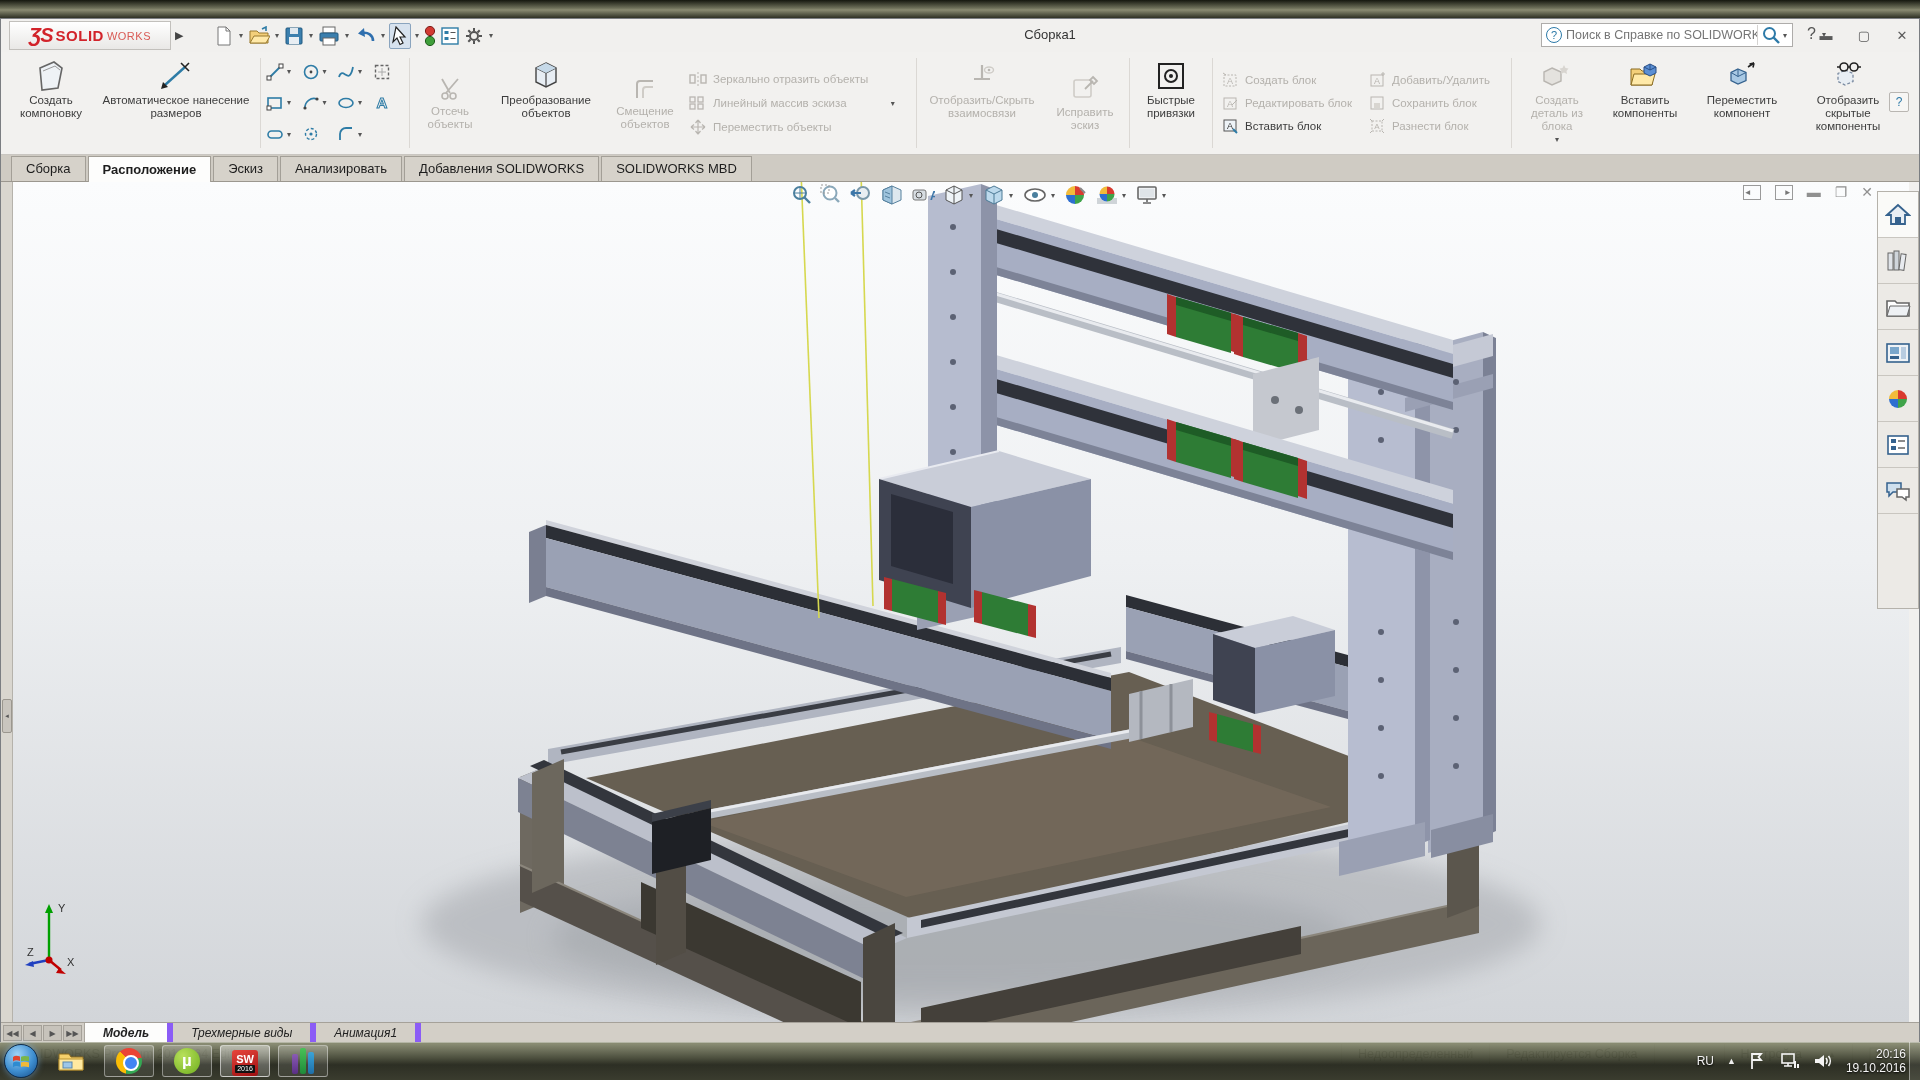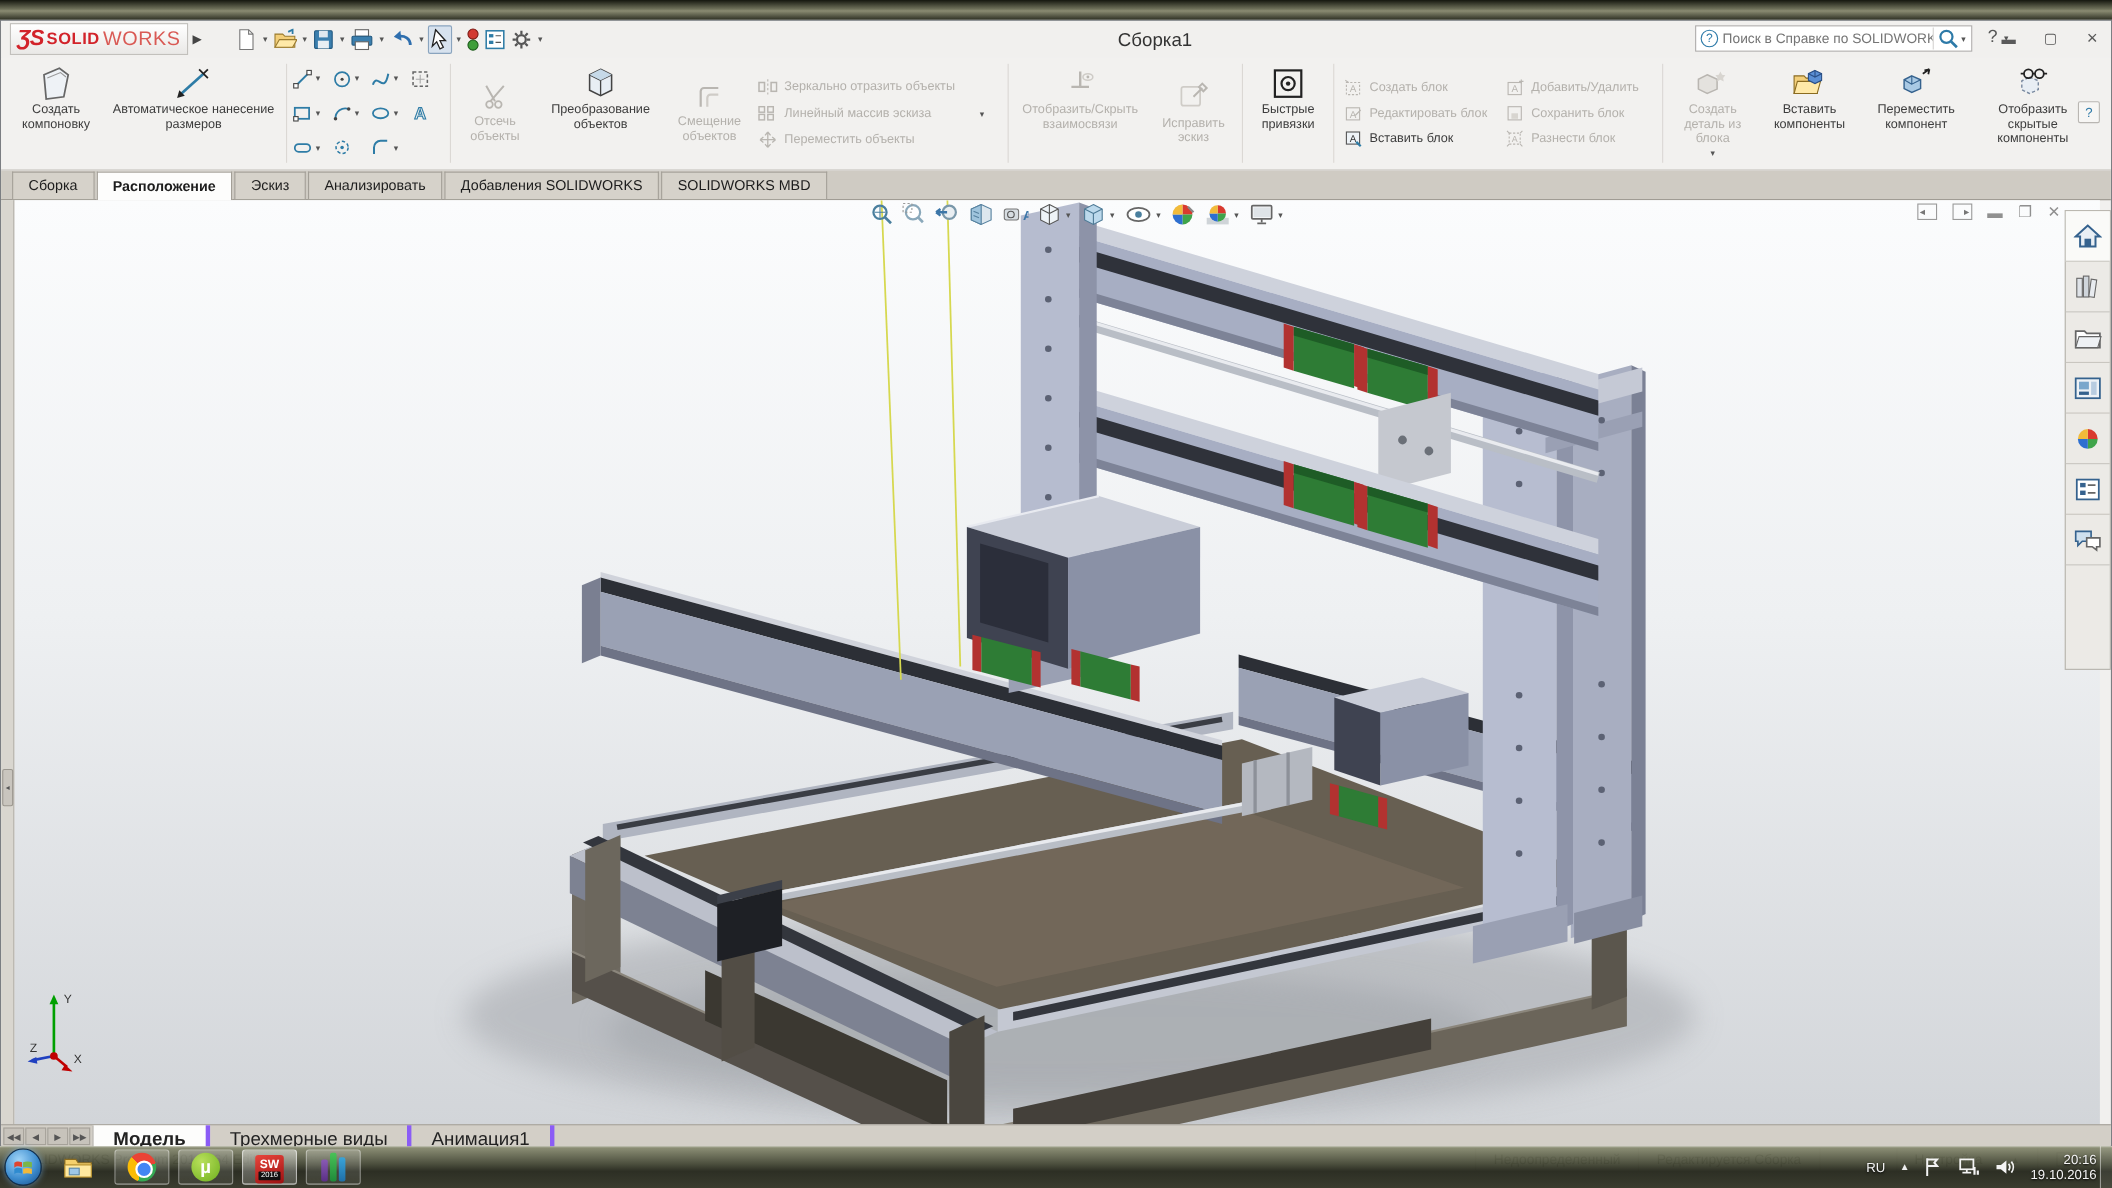--- a/index.html
+++ b/index.html
@@ -15,29 +15,29 @@
   .app-window { position:absolute; left:0; top:18px; width:1920px; height:1024px;
     background:#f1f0ee; border:1px solid #7b7e82; }
 
   
   .titlebar { position:absolute; left:0; top:0; width:100%; height:33px; background:#f1f0ee; }
   .logo-box { position:absolute; left:8px; top:2px; width:162px; height:29px;
     background:linear-gradient(180deg,#ffffff,#e9e8e6); border:1px solid #c2c0bc;
     display:flex; align-items:center; justify-content:center; gap:3px; }
   .logo-mark { color:#d2232a; font-weight:bold; font-style:italic; font-size:20px; letter-spacing:-1px; }
   .logo-solid { color:#d2232a; font-weight:bold; font-size:15px; letter-spacing:.5px; }
-  .logo-works { color:#d95a55; font-size:18px; letter-spacing:.5px; }
+  .logo-works { color:#d95a55; font-size:11px; letter-spacing:.5px; }
   .flyout-arrow { position:absolute; left:174px; top:6px; width:14px; height:20px; color:#444; font-size:11px;
     display:flex; align-items:center; }
   .qat { position:absolute; left:212px; top:3px; height:27px; display:flex; align-items:center; gap:2px; }
   .qat-btn { display:flex; align-items:center; height:26px; padding:0 1px; }
   .qat-btn.pressed { background:#d7e2ee; border:1px solid #8aa4be; border-radius:2px; }
   .car { font-size:8px; color:#555; padding:0 2px; }
   .title-text { position:absolute; left:560px; right:380px; top:8px; text-align:center;
-    font-size:17px; color:#333; }
+    font-size:13px; color:#333; }
   .search-box { position:absolute; left:1540px; top:4px; width:252px; height:24px; background:#fff;
     border:1px solid #aeacaa; display:flex; align-items:center; }
   .search-help { width:16px; height:16px; border:1px solid #2d7aa8; border-radius:50%; color:#2d7aa8;
     font-size:11px; display:flex; align-items:center; justify-content:center; margin:0 4px; }
   .search-input { flex:1; border:none; outline:none; font-size:12.5px; color:#707070; background:transparent; }
   .search-mag { padding:0 3px; border-left:1px solid #d5d3d1; display:flex; align-items:center; }
   .help-menu { position:absolute; left:1806px; top:6px; font-size:16px; color:#555; display:flex; gap:4px; align-items:center; }
   .win-controls { position:absolute; right:6px; top:6px; display:flex; gap:16px; color:#5a5a5a; }
   .wc { width:22px; height:18px; display:flex; align-items:flex-end; justify-content:center; font-size:13px; }
 
@@ -87,21 +87,21 @@
   .tp-btn { width:40px; height:46px; display:flex; align-items:center; justify-content:center;
     border-bottom:1px solid #c9c6c0; }
   .tp-btn.active { background:#fafaf8; }
 
   
   .modeltabs { position:absolute; left:0; top:1003px; width:100%; height:21px; background:#d3cfc7;
     border-top:1px solid #a5a199; display:flex; align-items:stretch; }
   .mt-nav { display:flex; align-items:center; padding:0 2px; gap:1px; }
   .mt-nav span { width:19px; height:16px; background:#c7c3bb; border:1px solid #a5a199; color:#555;
     font-size:8px; display:flex; align-items:center; justify-content:center; }
-  .mtab { font-size:17px; color:#222; padding:3px 18px 0; border-right:4px solid #8b5cf6; }
+  .mtab { font-size:12px; color:#222; padding:3px 18px 0; border-right:6px solid #8b5cf6;font-style:italic; }
   .mtab.active { background:#fdfdfc; font-weight:bold; border-left:1px solid #aaa69e; }
 
   
   .statusbar { position:absolute; left:0; top:1024px; width:100%; height:21px; background:#f1f0ee;
     border-top:1px solid #c5c2bc; display:flex; align-items:center; font-size:12.5px; color:#2a2a2a; }
   .sb-left { padding-left:14px; flex:1; }
   .sb-cell { padding:0 16px; border-left:1px solid #c5c2bc; height:100%; display:flex; align-items:center; }
   .sb-caret { font-size:8px; color:#444; margin-left:26px; }
   .sb-grip { width:16px; color:#b5b2ab; font-size:11px; }
 

